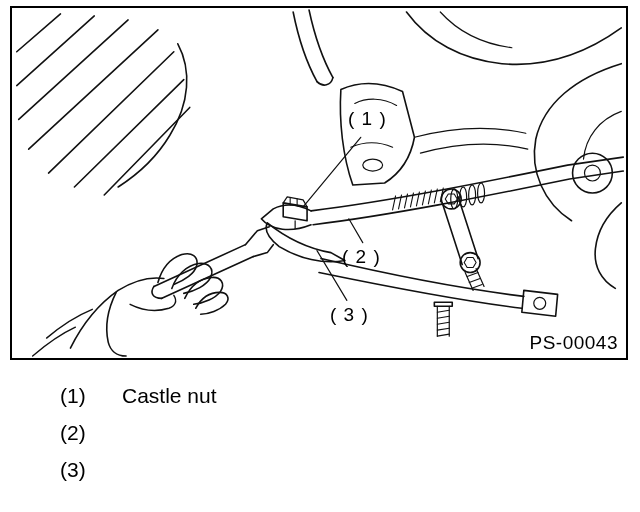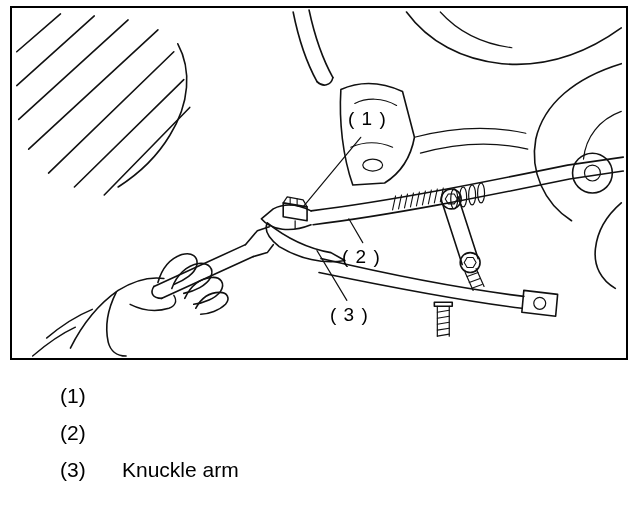--- a/index.html
+++ b/index.html
@@ -181,26 +181,27 @@
         <path d="M336 294 L306 244"></path>
       </g>
 
     </g>
   </svg>
 
   <div class="callout c1">( 1 )</div>
   <div class="callout c2">( 2 )</div>
   <div class="callout c3">( 3 )</div>
 
+  <div class="figure-code">PS-00043</div>
 </div>
 
 <div class="legend">
   <div class="legend-row">
     <span class="legend-num">(1)</span>
+    <span class="legend-label">Castle nut</span>
   </div>
   <div class="legend-row">
     <span class="legend-num">(2)</span>
   </div>
   <div class="legend-row">
     <span class="legend-num">(3)</span>
-    <span class="legend-label">Knuckle arm</span>
   </div>
 </div>
 
 </body></html>

